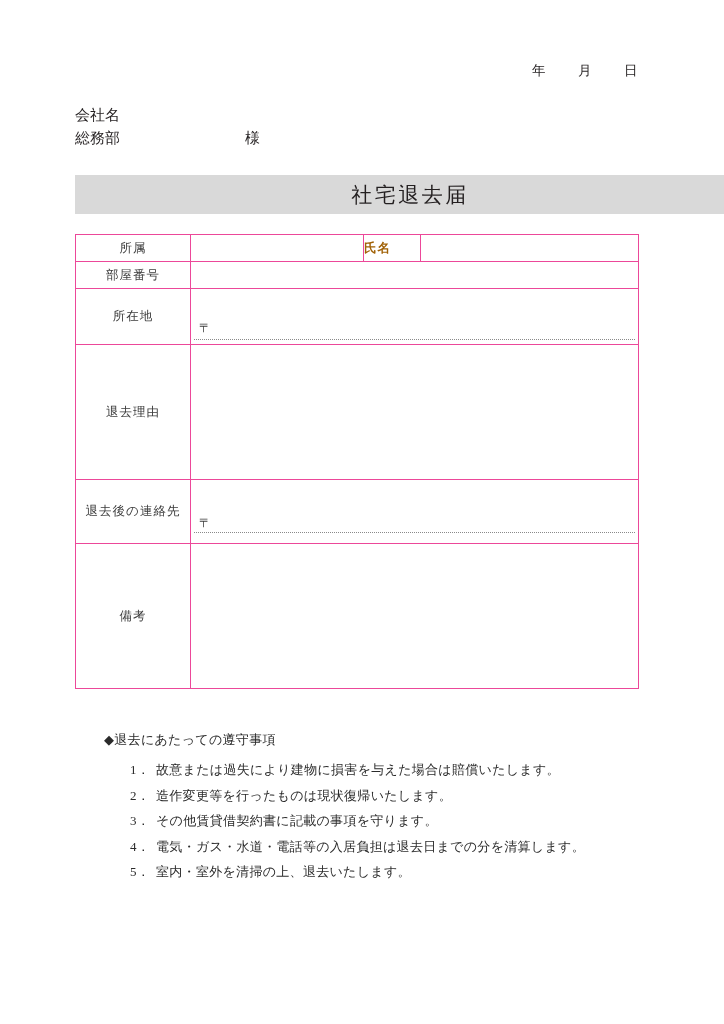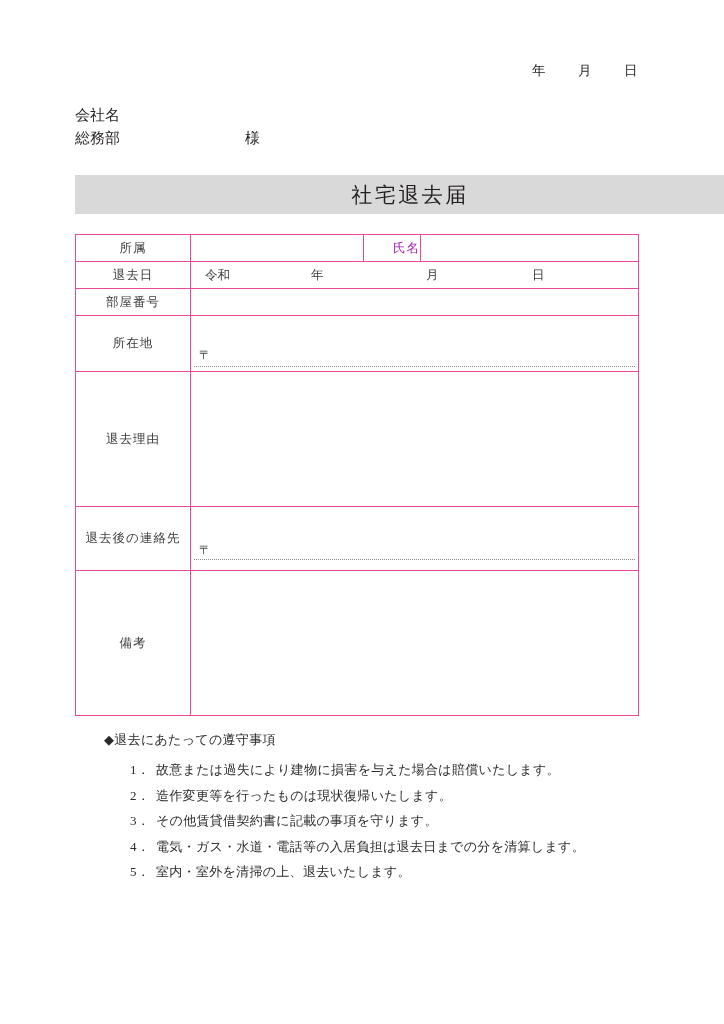--- a/index.html
+++ b/index.html
@@ -89,23 +89,24 @@
     box-sizing: border-box;
   }
   .lbl {
     width: 115px;
     text-align: center;
     letter-spacing: 1px;
     color: #3b3b3b;
   }
   .lbl-narrow {
     width: 58px;
-    text-align: right;
+    text-align: left;
     letter-spacing: 1px;
-    color: #a21caf;
+    color: #a16207;
+    font-weight: bold;
   }
   .val { }
 
   .r-h { height: 27px; }
   .r-postal { height: 56px; }
   .r-reason { height: 135px; }
   .r-contact { height: 64px; margin-top: 12px; }
   .r-remarks { height: 145px; }
 
   
@@ -203,31 +204,20 @@
     </colgroup>
     <tbody>
 
       <tr class="r-h">
         <td class="lbl">所属</td>
         <td class="val"></td>
         <td class="lbl-narrow">氏名</td>
         <td class="val"></td>
       </tr>
 
-      <tr class="r-h">
-        <td class="lbl">退去日</td>
-        <td class="val" colspan="3">
-          <div class="date-row-inner">
-            <span class="seg seg-reiwa">令和</span>
-            <span class="seg seg-year">年</span>
-            <span class="seg seg-month">月</span>
-            <span class="seg">日</span>
-          </div>
-        </td>
-      </tr>
 
       <tr class="r-h">
         <td class="lbl">部屋番号</td>
         <td class="val" colspan="3"></td>
       </tr>
 
       <tr class="r-postal">
         <td class="lbl">所在地</td>
         <td class="val" colspan="3">
           <div class="postal-cell">

